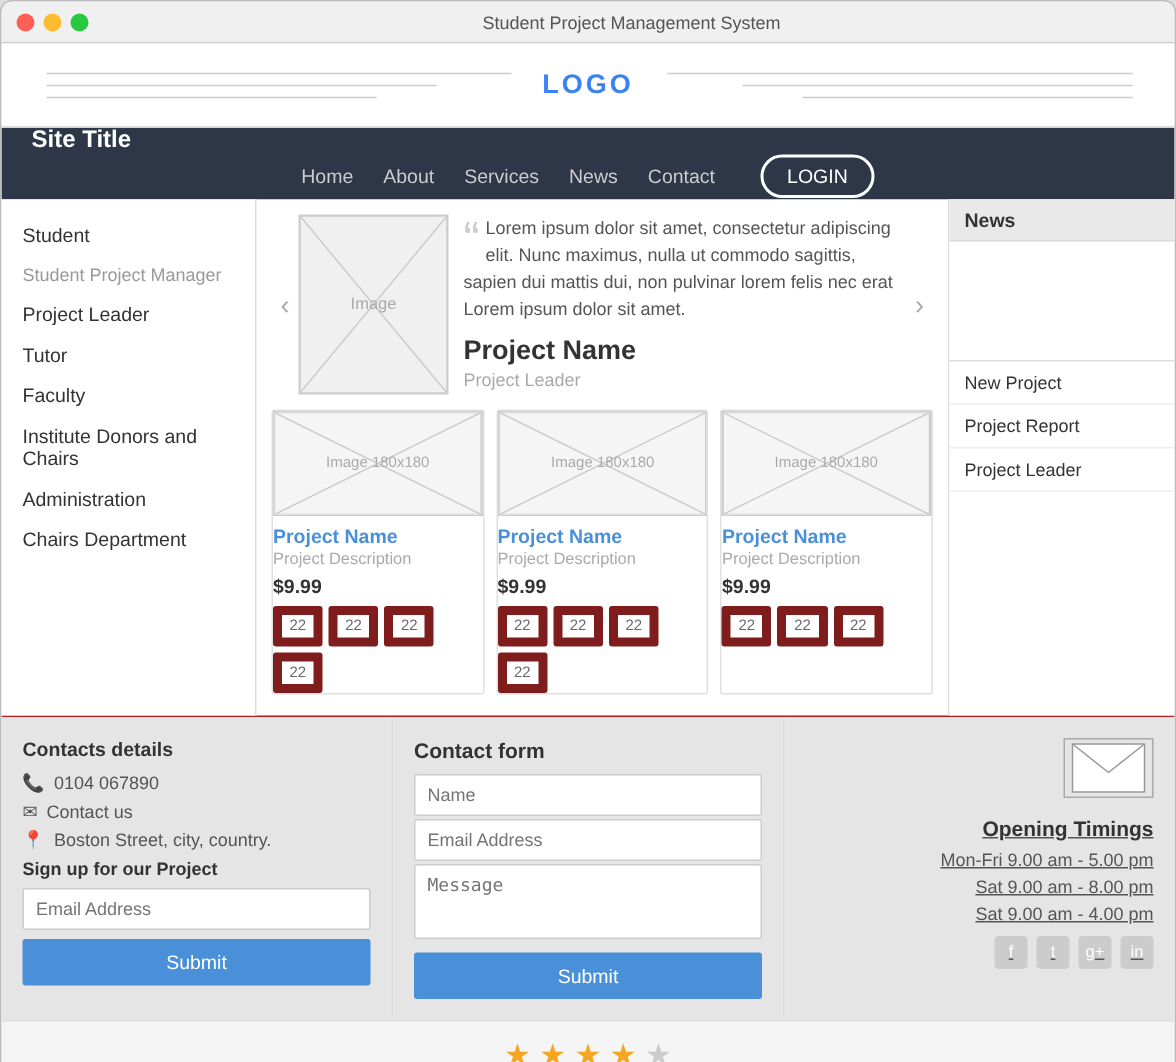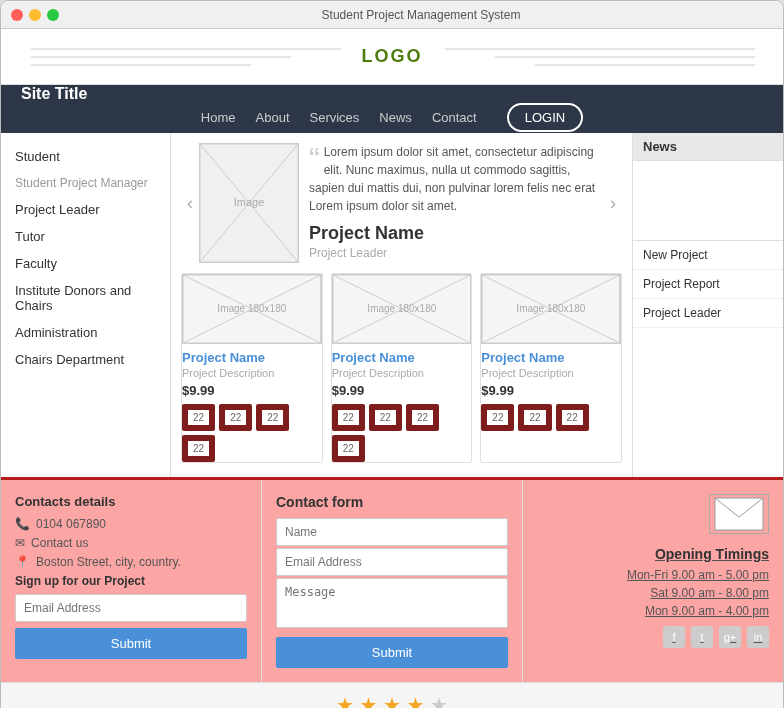--- a/index.html
+++ b/index.html
@@ -7,21 +7,21 @@
     .window { width: 784px; background: #fff; border-radius: 8px; border: 1px solid #bbb; overflow: hidden; box-shadow: 0 2px 12px rgba(0,0,0,0.2); }
     .title-bar { background: #f0f0f0; height: 28px; display: flex; align-items: center; padding: 0 10px; border-bottom: 1px solid #ccc; }
     .title-bar-dots { display: flex; gap: 6px; margin-right: 10px; }
     .dot { width: 12px; height: 12px; border-radius: 50%; }
     .dot-red { background: #ff5f57; }
     .dot-yellow { background: #febc2e; }
     .dot-green { background: #28c840; }
     .title-bar-title { flex: 1; text-align: center; font-size: 12px; color: #555; }
 
     .logo-bar { background: #fff; height: 56px; display: flex; align-items: center; justify-content: center; border-bottom: 1px solid #ddd; position: relative; }
-    .logo-text { font-size: 18px; font-weight: bold; color: #4d7c0f; letter-spacing: 2px; }
+    .logo-text { font-size: 18px; font-weight: bold; color: #3b82f6; letter-spacing: 2px; }
 
     .nav-bar { background: #2d3748; height: 48px; display: flex; align-items: center; padding: 0 20px; flex-direction: column; }
     .nav-site-title { color: #fff; font-size: 16px; font-weight: bold; margin-right: auto; }
     .nav-links { display: flex; gap: 20px; align-items: center; }
     .nav-link { color: #ccc; font-size: 13px; cursor: pointer; text-decoration: none; }
     .nav-login-btn { border: 2px solid #fff; color: #fff; padding: 5px 16px; border-radius: 20px; background: transparent; font-size: 13px; cursor: pointer; margin-left: 10px; }
 
     .main-content { display: flex; background: #fff; }
 
     
@@ -52,21 +52,21 @@
     .card-tags { display: flex; gap: 4px; flex-wrap: wrap; }
     .card-tag { border: 6px solid #7f1d1d; padding: 2px 5px; font-size: 10px; color: #666; border-radius: 2px; }
 
     
     .right-sidebar { width: 150px; background: #fff; padding: 0; flex-shrink: 0; }
     .news-header { background: #e8e8e8; padding: 6px 10px; font-size: 13px; font-weight: bold; color: #333; border-bottom: 1px solid #ddd; }
     .news-content { height: 80px; border-bottom: 1px solid #ddd; }
     .right-menu-item { padding: 7px 10px; font-size: 12px; color: #333; border-bottom: 1px solid #eee; cursor: pointer; }
 
     
-    .footer-area { background: #fca5a5; border-top: 3px solid #b91c1c; display: flex; gap: 0; }
+    .footer-area { background: #e5e5e5; border-top: 1px solid #b91c1c; display: flex; gap: 0; }
     .footer-col { flex: 1; padding: 14px; }
     .footer-col + .footer-col { border-left: 1px solid #ddd; }
     .footer-title { font-size: 13px; font-weight: bold; color: #333; margin-bottom: 8px; }
     .footer-detail { font-size: 12px; color: #555; margin-bottom: 5px; display: flex; align-items: center; gap: 6px; }
     .footer-signup-label { font-size: 12px; font-weight: bold; color: #333; margin-bottom: 6px; }
     .footer-input { width: 100%; border: 1px solid #ccc; padding: 6px 8px; font-size: 12px; border-radius: 2px; margin-bottom: 6px; }
     .footer-submit-btn { width: 100%; background: #4a90d9; color: #fff; border: none; padding: 8px; font-size: 13px; cursor: pointer; border-radius: 2px; }
     .contact-form-title { font-size: 14px; font-weight: bold; color: #333; margin-bottom: 8px; }
     .contact-input { width: 100%; border: 1px solid #ccc; padding: 6px 8px; font-size: 12px; border-radius: 2px; margin-bottom: 2px; }
     .contact-textarea { width: 100%; border: 1px solid #ccc; padding: 6px 8px; font-size: 12px; border-radius: 2px; margin-bottom: 6px; height: 50px; resize: none; }
@@ -272,21 +272,21 @@
             <svg width="50" height="34" xmlns="http://www.w3.org/2000/svg">
               <rect x="1" y="1" width="48" height="32" fill="white" stroke="#999" stroke-width="1"></rect>
               <line x1="1" y1="1" x2="25" y2="20" stroke="#999" stroke-width="1"></line>
               <line x1="49" y1="1" x2="25" y2="20" stroke="#999" stroke-width="1"></line>
             </svg>
           </div>
         </div>
         <div class="opening-title">Opening Timings</div>
         <div class="opening-row">Mon-Fri 9.00 am - 5.00 pm</div>
         <div class="opening-row">Sat 9.00 am - 8.00 pm</div>
-        <div class="opening-row">Mon 9.00 am - 4.00 pm</div>
+        <div class="opening-row">Sat 9.00 am - 4.00 pm</div>
         <div class="social-icons">
           <div class="social-icon">f</div>
           <div class="social-icon">t</div>
           <div class="social-icon">g+</div>
           <div class="social-icon">in</div>
         </div>
       </div>
     </div>
   </div>
 

